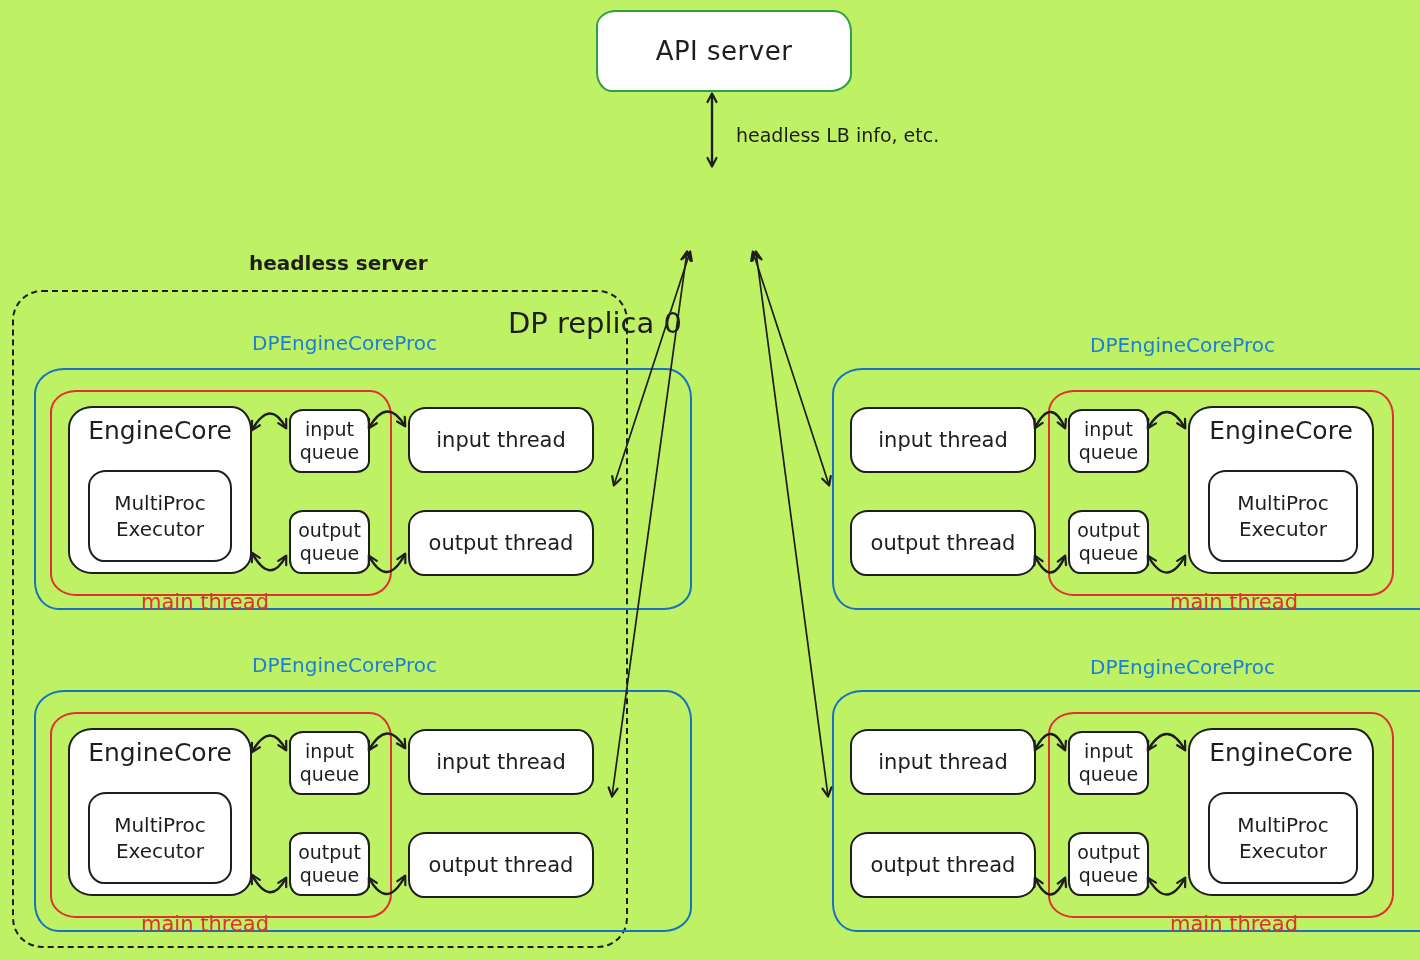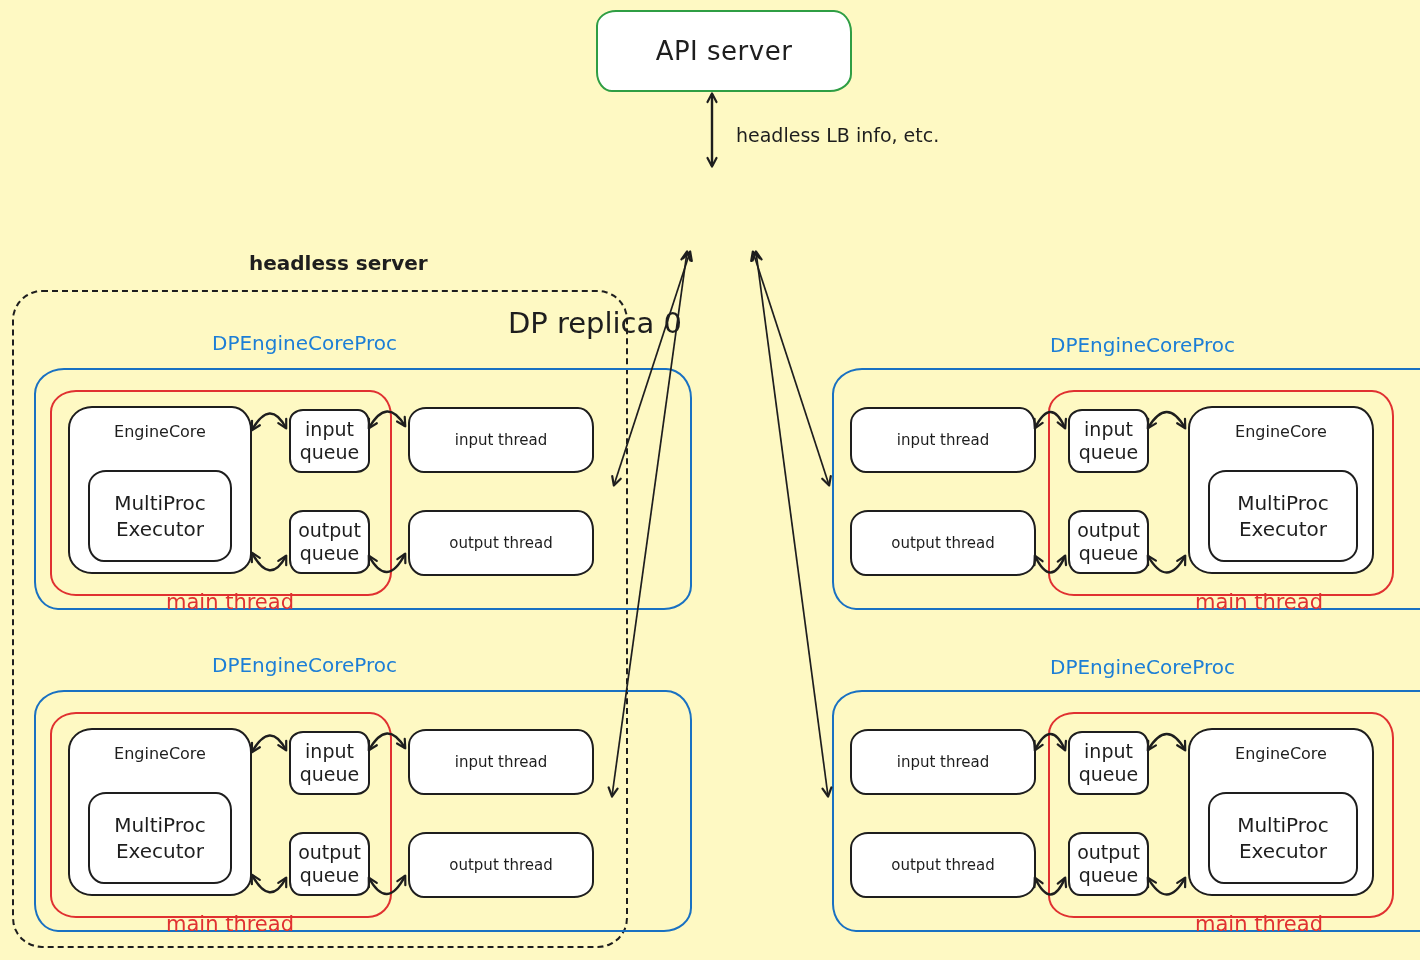--- a/index.html
+++ b/index.html
@@ -1,17 +1,17 @@
 <!DOCTYPE html>
 <html><head>
 <meta charset="utf-8">
 <style>
   html,body{margin:0;padding:0;background:#fff;}
   #canvas{
-    position:relative;width:1420px;height:960px;background:#fef9c3;
+    position:relative;width:1420px;height:960px;background:#bef264;
     font-family:"DejaVu Sans","Liberation Sans",sans-serif;color:#1e1e1e;overflow:hidden;
   }
   
   .big-node{
     position:absolute;display:flex;align-items:center;justify-content:center;
     font-size:26px;font-weight:500;letter-spacing:.5px;background:#fff;
   }
   .api{border:2.6px solid #2f9e44;border-radius:20px 18px 22px 16px/16px 22px 18px 20px;}
   .coord{border:2.6px solid #f08c00;border-radius:18px 22px 16px 20px/20px 16px 22px 18px;}
   .link-label{position:absolute;font-size:19px;font-weight:500;white-space:nowrap;}
@@ -27,46 +27,46 @@
     border-radius:30px 26px 28px 24px/26px 30px 24px 28px;
   }
   .red-frame{
     position:absolute;border:2.4px solid #e03131;
     border-radius:26px 22px 24px 26px/22px 26px 24px 22px;
   }
   .black-box{
     position:absolute;border:2.8px solid #1e1e1e;background:#fff;
   }
   .engine{border-radius:24px 20px 22px 24px/22px 24px 20px 22px;}
-  .engine-label{position:absolute;top:14px;left:0;right:0;text-align:center;font-size:16px;font-weight:500;}
+  .engine-label{position:absolute;top:8px;left:0;right:0;text-align:center;font-size:25px;font-weight:500;}
   .executor{
     display:flex;align-items:center;justify-content:center;text-align:center;
     font-size:20px;font-weight:500;line-height:1.3;
     border-radius:18px 16px 18px 16px/16px 18px 16px 18px;
   }
   .queue{
     width:77px;height:60px;display:flex;align-items:center;justify-content:center;text-align:center;
     font-size:19px;font-weight:500;line-height:1.2;
     border-radius:14px 12px 14px 12px/12px 14px 12px 14px;
   }
   .thread{
     width:182px;height:62px;display:flex;align-items:center;justify-content:center;
-    font-size:15px;font-weight:500;
+    font-size:21px;font-weight:500;
     border-radius:18px 16px 20px 16px/16px 20px 16px 18px;
     text-align:right;
   }
   .rep-title{position:absolute;font-size:29px;font-weight:500;white-space:nowrap;}
   .left-title{right:10px;top:-62px;}
   .right-title{left:0px;top:-62px;}
-  .proc-label{position:absolute;font-size:20px;font-weight:500;color:#1c7ed6;white-space:nowrap;}
+  .proc-label{position:absolute;font-size:20px;font-weight:500;color:#1c7ed6;white-space:nowrap;margin-left:40px;}
   .left-proc{left:178px;top:-37px;}
   .right-proc{left:218px;top:-35px;}
   .mt-label{
     position:absolute;width:140px;text-align:center;top:222px;
-    font-size:21px;font-weight:500;color:#e03131;white-space:nowrap;margin-left:25px;
+    font-size:21px;font-weight:500;color:#e03131;white-space:nowrap;
   }
   svg.overlay{position:absolute;left:0;top:0;pointer-events:none;z-index:6;}
 </style>
 </head>
 <body>
 
 <div id="canvas">
 
   <div class="big-node api" style="left:596px;top:10px;width:252px;height:78px">
     <span>API server</span>

